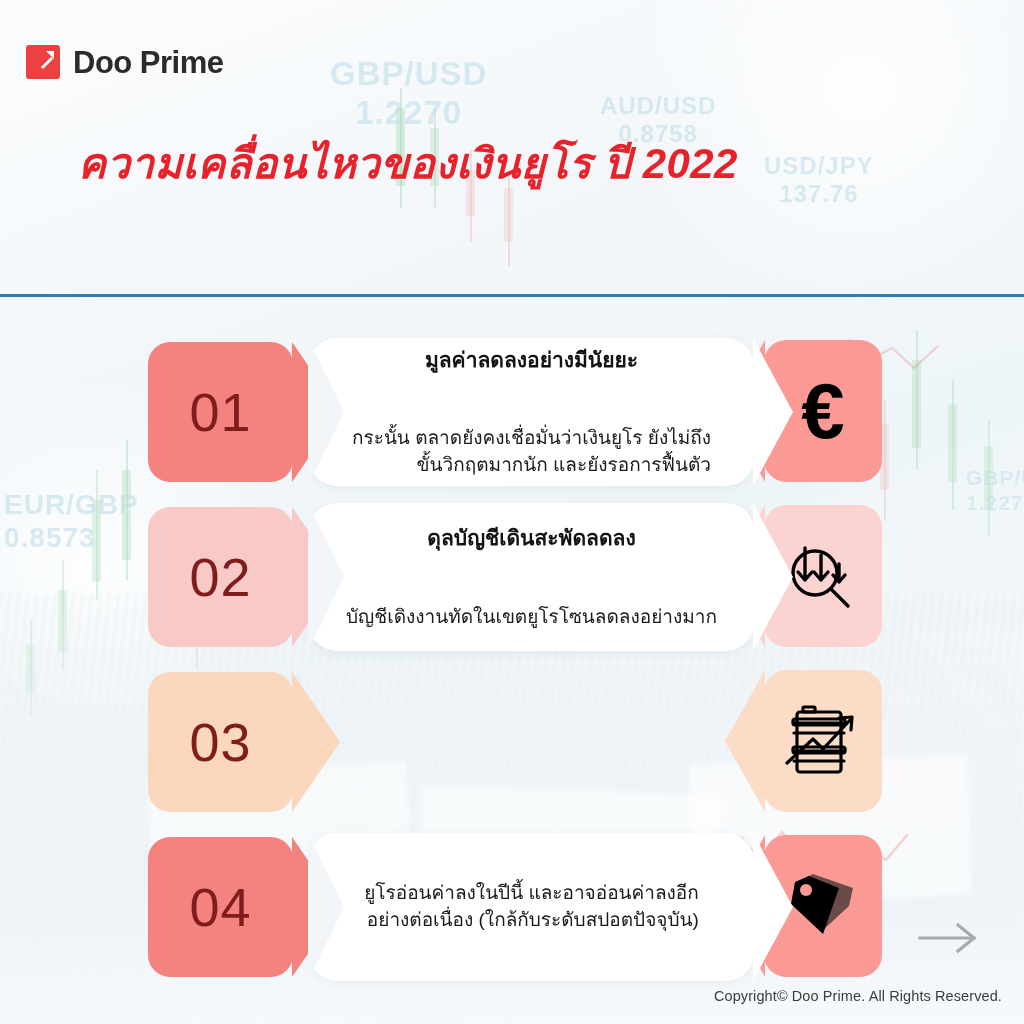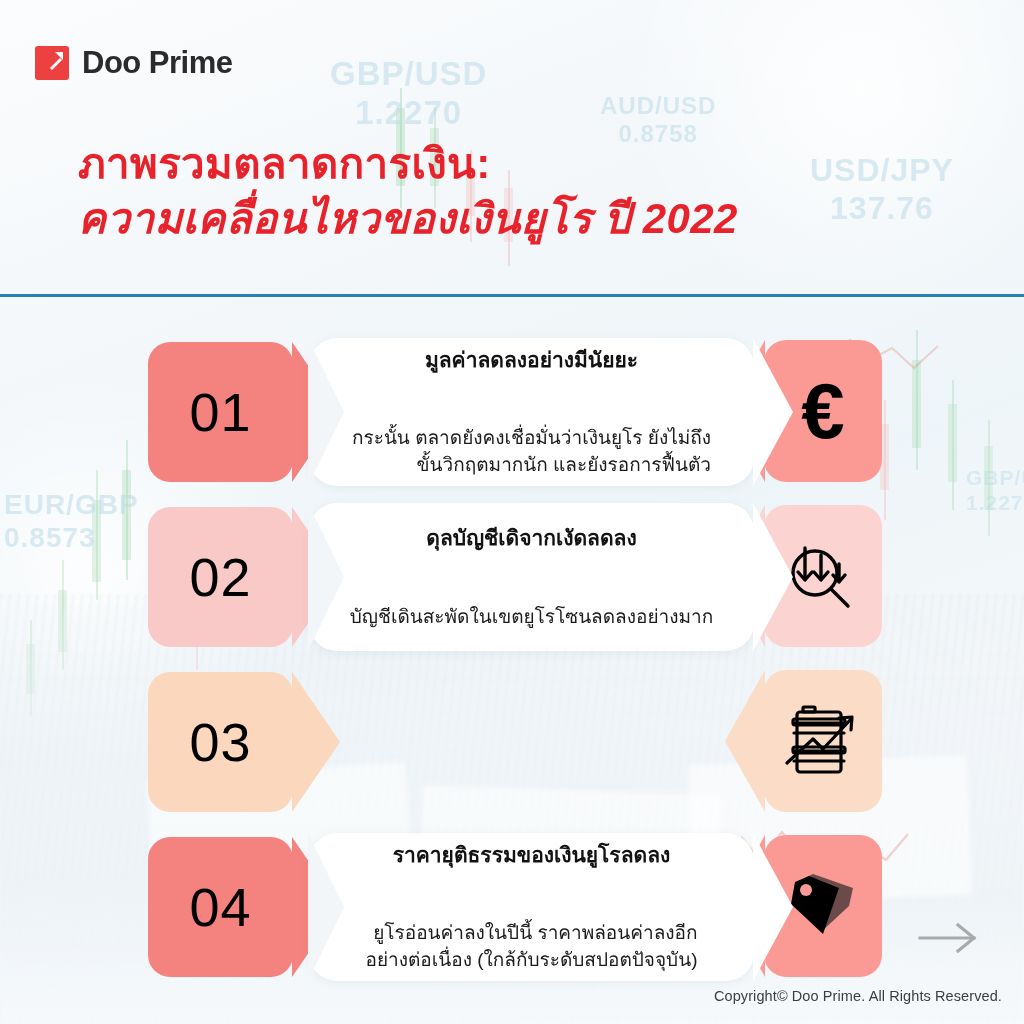--- a/index.html
+++ b/index.html
@@ -57,22 +57,22 @@
     position:absolute;
     opacity:.28;
   }
   .glow {
     position:absolute; border-radius:50%;
     background:radial-gradient(circle, rgba(255,255,255,.85) 0%, rgba(255,255,255,0) 70%);
   }
 
   
   .logo-wrap {
-    position:absolute; left:35px; top:45px;
-    display:flex; align-items:center; gap:13px;
+    position:absolute; left:26px; top:45px;
+    display:flex; align-items:flex-start; gap:13px;
   }
   .logo-mark {
     position:relative;
     width:34px; height:34px;
     background:#ed4040;
     border-radius:3px;
   }
   .logo-mark svg { position:absolute; inset:0; }
   .logo-text {
     font-size:31px; font-weight:700; color:#2b2b2b;
@@ -112,21 +112,21 @@
     position:absolute; left:100%; top:50%;
     margin-left:-1px;
     transform:translateY(-50%);
     width:0; height:0;
     border-top:70px solid transparent;
     border-bottom:70px solid transparent;
     border-left:48px solid currentColor;
   }
   .num-txt {
     position:relative;
-    color:#000000;
+    color:#7f1d1d;
     font-size:54px;
     font-weight:400;
     letter-spacing:1px;
     line-height:1;
     z-index:2;
   }
 
   
   .panel {
     position:absolute; left:309px; top:8px;
@@ -257,37 +257,36 @@
 
     <svg class="redline" style="left:690px; top:820px;" width="220" height="70" viewBox="0 0 220 70">
       <polyline points="0,55 18,30 34,48 52,18 70,40 92,12 110,36 130,20 152,44 172,24 196,40 218,14" fill="none" stroke="#e06a62" stroke-width="2.4"></polyline>
     </svg>
     <svg class="redline" style="left:760px; top:330px;" width="180" height="60" viewBox="0 0 180 60">
       <polyline points="0,44 16,22 32,38 50,14 70,34 90,10 110,30 132,18 154,38 178,16" fill="none" stroke="#e0766e" stroke-width="2.2"></polyline>
     </svg>
 
     <div class="wm" style="left:330px; top:55px; font-size:33px;"><span class="v">GBP/USD</span><span class="v">1.2270</span></div>
     <div class="wm" style="left:556px; top:92px; font-size:24px;margin-left:44px;"><span class="v">AUD/USD</span><span class="v">0.8758</span></div>
-    <div class="wm" style="left:810px; top:152px; font-size:32px;"><span class="v">USD/JPY</span><span class="v">137.76</span></div>
+    <div class="wm" style="left:764px; top:152px; font-size:24px;"><span class="v">USD/JPY</span><span class="v">137.76</span></div>
     <div class="wm" style="left:4px; top:488px; font-size:28px; text-align:left;"><span class="v">EUR/GBP</span><span class="v">0.8573</span></div>
     <div class="wm" style="left:966px; top:466px; font-size:21px; text-align:left; opacity:.45;"><span class="v">GBP/USD</span><span class="v">1.2270</span></div>
   </div>
 
   <div class="logo-wrap">
     <span class="logo-mark">
       <svg viewBox="0 0 34 34" width="34" height="34" aria-hidden="true">
         <path d="M20 6 L28 6 L28 14 Z" fill="#ffffff"></path>
         <path d="M15 22 L25 12 L27 14 L17 24 Z" fill="#ffffff"></path>
       </svg>
     </span>
     <span class="logo-text">Doo Prime</span>
   </div>
 
   <h1 class="title">
-    <span class="l1">ภาพรวมตลาดการเงิน:</span>
     <span class="l2">ความเคลื่อนไหวของเงินยูโร ปี 2022</span>
   </h1>
 
   <div class="divider"></div>
 
   <div class="cards">
 
     <div class="card">
       <div class="num-badge" style="background-color: rgb(244, 131, 127); color: rgb(244, 131, 127);">
         <span class="tip"></span>
@@ -305,22 +304,22 @@
         </span>
       </div>
     </div>
 
     <div class="card">
       <div class="num-badge" style="background-color: rgb(249, 201, 199); color: rgb(249, 201, 199); align-items: center;">
         <span class="tip"></span>
         <span class="num-txt">02</span>
       </div>
       <div class="panel">
-        <div class="panel-head">ดุลบัญชีเดิจากเงัดลดลง</div>
-        <div class="panel-body">บัญชีเดินสะพัดในเขตยูโรโซนลดลงอย่างมาก</div>
+        <div class="panel-head">ดุลบัญชีเดินสะพัดลดลง</div>
+        <div class="panel-body">บัญชีเดิงงานทัดในเขตยูโรโซนลดลงอย่างมาก</div>
       </div>
       <div class="icon-badge" style="background-color: rgb(251, 211, 209); color: rgb(251, 211, 209);">
         <span class="notch"></span>
         <span class="glyph">
           <svg width="82" height="82" viewBox="0 0 82 82" fill="none" stroke="#000" stroke-width="3.4" stroke-linecap="round" stroke-linejoin="round" aria-hidden="true">
             <circle cx="33" cy="38" r="22"></circle>
             <line x1="49" y1="54" x2="66" y2="71"></line>
             <line x1="23" y1="13" x2="23" y2="44"></line>
             <polyline points="16,37 23,45 30,37"></polyline>
             <line x1="39" y1="20" x2="39" y2="44"></line>
@@ -355,22 +354,21 @@
         </span>
       </div>
     </div>
 
     <div class="card">
       <div class="num-badge" style="background-color: rgb(244, 131, 127); color: rgb(244, 131, 127);">
         <span class="tip"></span>
         <span class="num-txt">04</span>
       </div>
       <div class="panel">
-        <div class="panel-head">ราคายุติธรรมของเงินยูโรลดลง</div>
-        <div class="panel-body">ยูโรอ่อนค่าลงในปีนี้ ราคาพล่อนค่าลงอีก
+        <div class="panel-body">ยูโรอ่อนค่าลงในปีนี้ และอาจอ่อนค่าลงอีก
 อย่างต่อเนื่อง (ใกล้กับระดับสปอตปัจจุบัน)</div>
       </div>
       <div class="icon-badge" style="background-color: rgb(251, 154, 149); color: rgb(251, 154, 149);">
         <span class="notch"></span>
         <span class="glyph">
           <svg width="80" height="80" viewBox="0 0 80 80" aria-hidden="true">
             <path d="M30 8 L70 22 L66 40 L38 66 L10 38 L14 16 Z" fill="#6b4b49"></path>
             <path d="M26 10 L56 22 L40 68 L8 38 L12 16 Z" fill="#000000"></path>
             <circle cx="23" cy="24" r="6" fill="#fb9a95"></circle>
           </svg>

